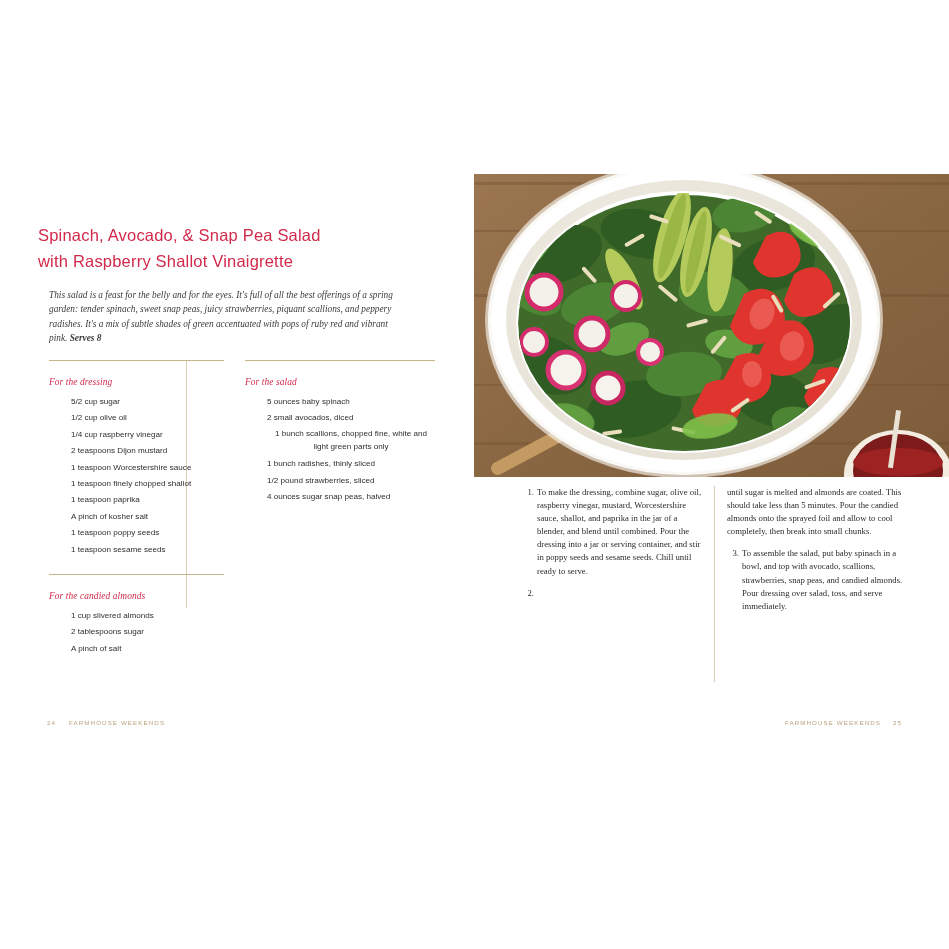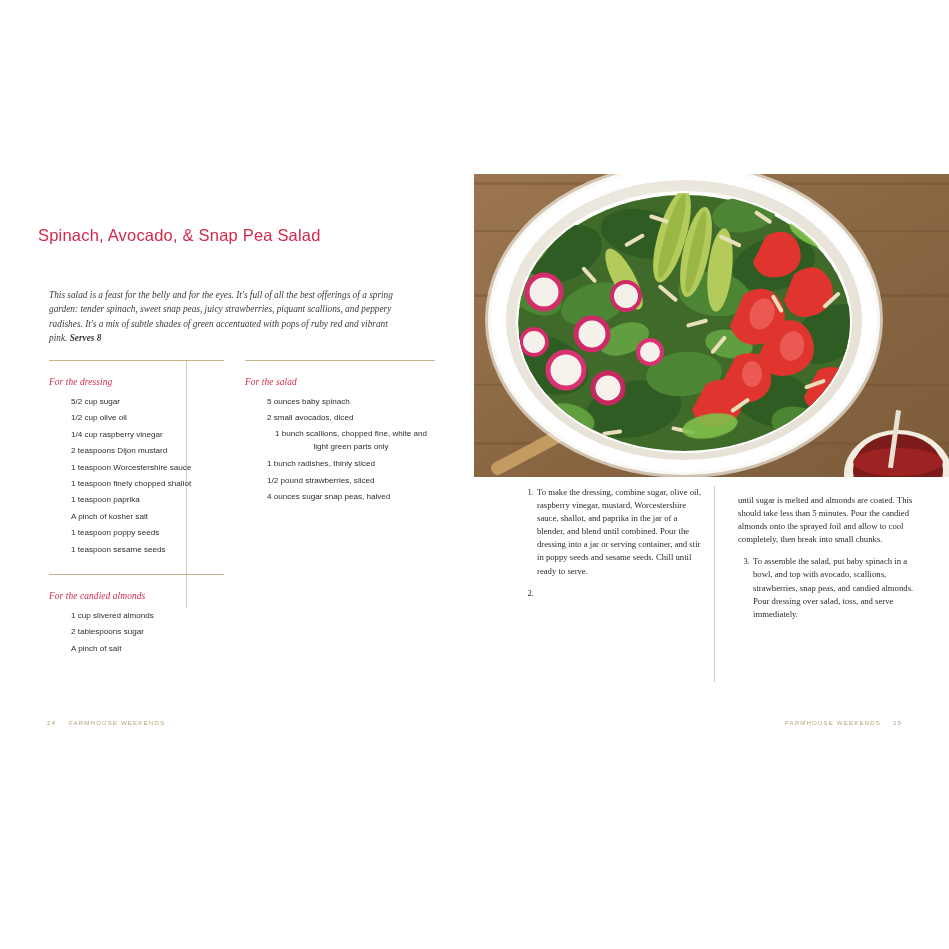--- a/index.html
+++ b/index.html
@@ -138,21 +138,21 @@
     left: 48px;
     top: 486px;
     width: 410px;
   }
   .method-col {
     position: absolute;
     top: 0;
     width: 185px;
   }
   .method-col.mc1 { left: 0; }
-  .method-col.mc2 { left: 216px; margin-top: 8px; }
+  .method-col.mc2 { left: 205px; }
   .step {
     position: relative;
     font-family: "Liberation Serif", serif;
     font-size: 8.7px;
     line-height: 13.1px;
     color: #2b2b2b;
     padding-left: 15px;
     margin-bottom: 9px;
     text-align: left;
   }
@@ -190,20 +190,21 @@
 </style>
 </head>
 <body>
 
 <div class="spread">
 
   <div class="left-page">
 
     <h1 class="recipe-title">
       <span>Spinach, Avocado, &amp; Snap Pea Salad</span>
+      <span class="line2">with Raspberry Shallot Vinaigrette</span>
     </h1>
 
     <div class="headnote">
       <span>This salad is a feast for the belly and for the eyes. It's full of all the best offerings of a spring garden: tender spinach, sweet snap peas, juicy strawberries, piquant scallions, and peppery radishes. It's a mix of subtle shades of green accentuated with pops of ruby red and vibrant pink.</span>
       <span class="serves">Serves 8</span>
     </div>
 
     <div class="vert-rule"></div>
 
     <div class="ingredients">

